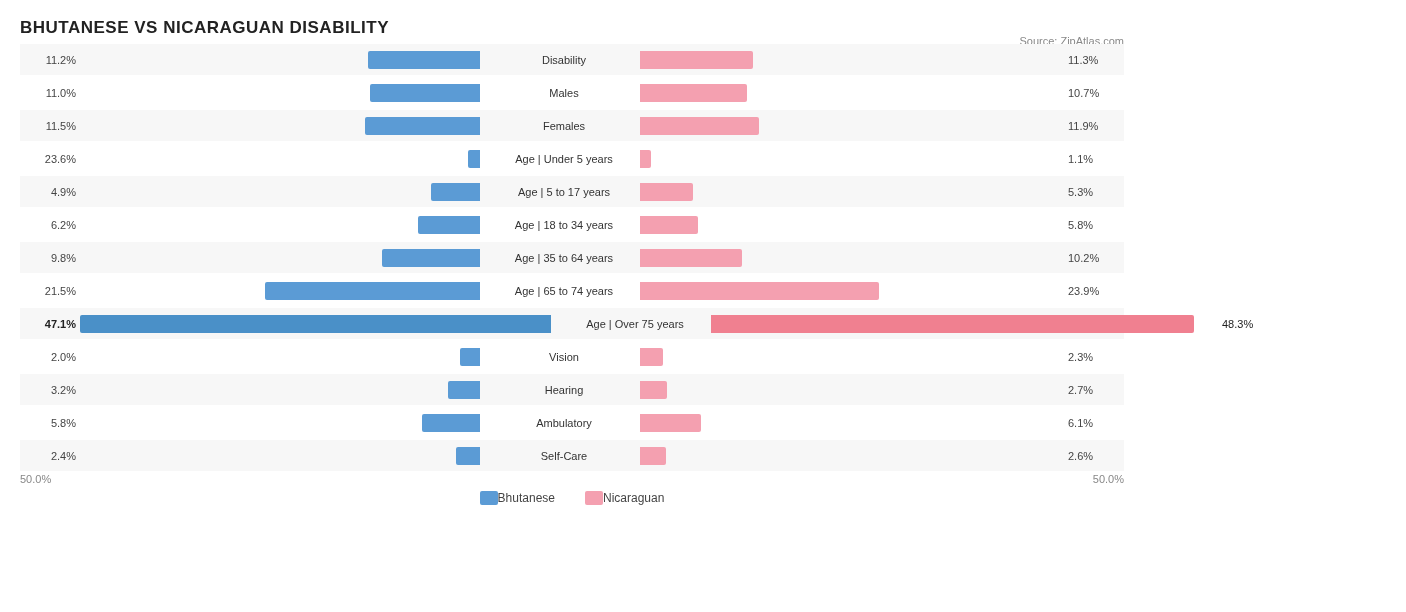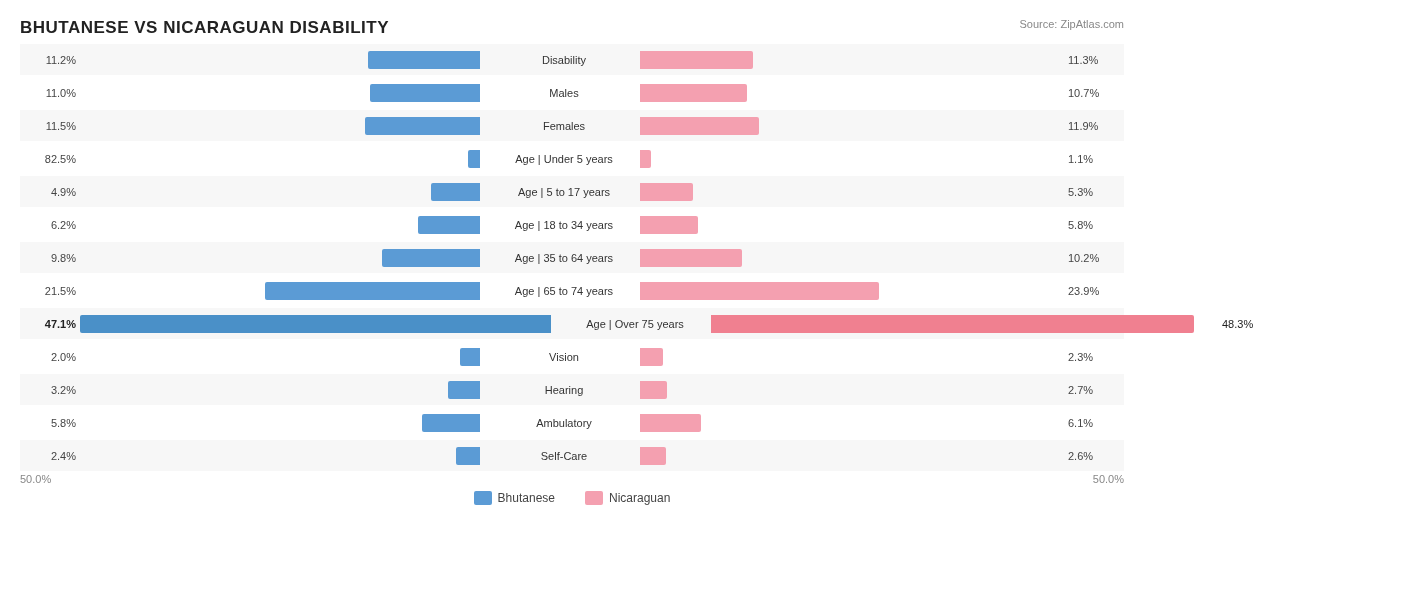--- a/index.html
+++ b/index.html
@@ -19,21 +19,21 @@
     .title {
       font-size: 17px;
       font-weight: bold;
       color: #222;
       text-transform: uppercase;
       letter-spacing: 0.5px;
       margin-bottom: 4px;
     }
     .source {
       position: absolute;
-      top: 18px;
+      top: 35px;
       right: 20px;
       font-size: 11px;
       color: #888;
     }
     .chart-area {
       position: relative;
       width: 100%;
       margin-top: 6px;
     }
     .bar-row {
@@ -112,21 +112,20 @@
       justify-content: center;
       align-items: center;
       gap: 30px;
       margin-top: 6px;
       font-size: 12px;
       color: #444;
     }
     .legend-item {
       display: flex;
       align-items: center;
-      gap: 6px;
       text-align: center;
     }
     .legend-color {
       width: 18px;
       height: 14px;
       border-radius: 2px;
     }
     .axis-labels {
       display: flex;
       justify-content: space-between;
@@ -180,21 +179,21 @@
         </div>
         <div class="label-box">Females</div>
         <div class="bars-right">
           <div class="bar-right" style="width:119.00000000000001px; "></div>
         </div>
         <div class="right-val" style="">11.9%</div>
       </div>
     </div>
       <div class="bar-row">
       <div class="bar-section">
-        <div class="left-val" style="">82.5%</div>
+        <div class="left-val" style="">23.6%</div>
         <div class="bars-left">
           <div class="bar-left" style="width:12px; "></div>
         </div>
         <div class="label-box">Age | Under 5 years</div>
         <div class="bars-right">
           <div class="bar-right" style="width:11.000000000000002px; "></div>
         </div>
         <div class="right-val" style="">1.1%</div>
       </div>
     </div>

